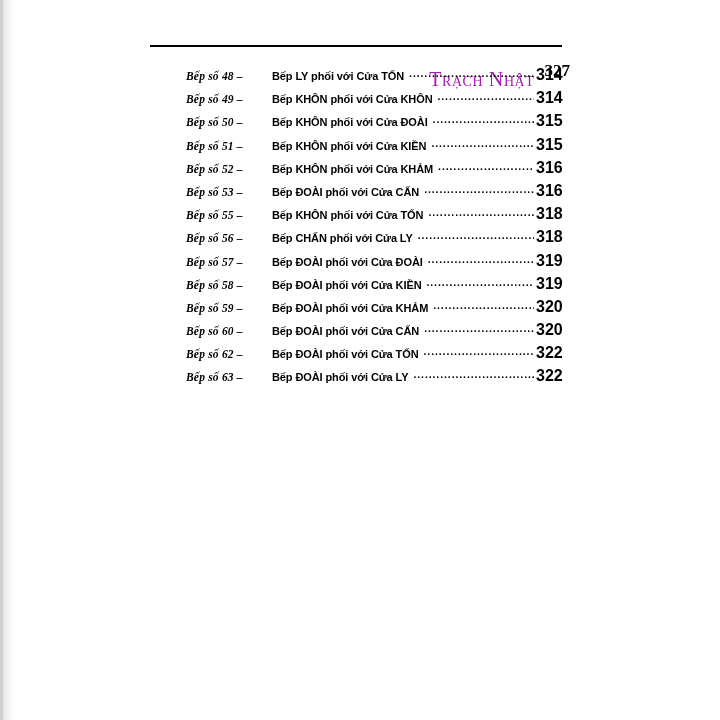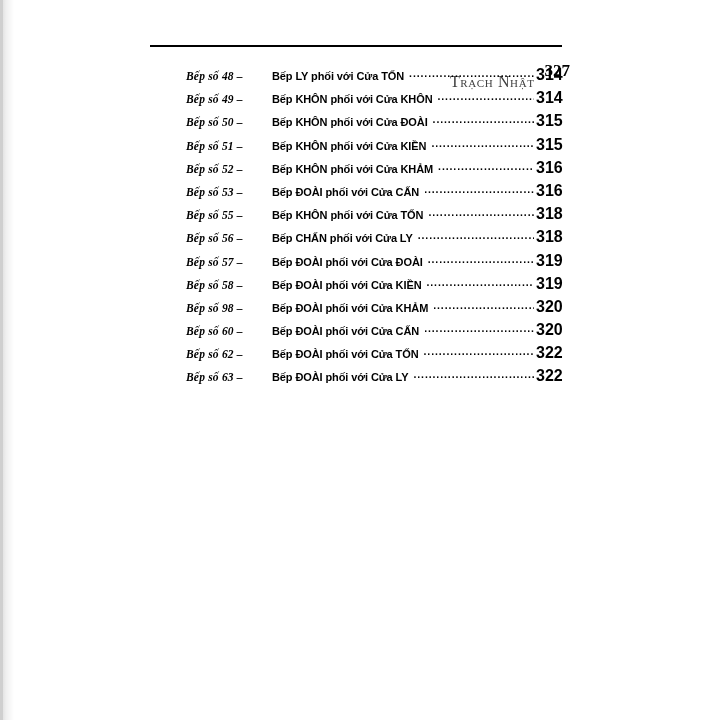--- a/index.html
+++ b/index.html
@@ -27,25 +27,25 @@
     top: 26px;
     left: 150px;
     width: 420px;
     display: flex;
     align-items: flex-end;
     justify-content: flex-end;
     gap: 10px;
   }
   .header-title {
     font-family: "Liberation Serif", serif;
-    font-size: 16px;
+    font-size: 20px;
     letter-spacing: 0.6px;
     font-variant: small-caps;
     text-transform: capitalize;
-    color: #404040;
+    color: #a21caf;
     white-space: nowrap;
     margin-top: 36px;
   }
   .header-pageno {
     font-family: "Liberation Serif", serif;
     font-size: 17px;
     font-weight: bold;
     color: #000;
     line-height: 1;
     padding-bottom: 12px;
@@ -205,21 +205,21 @@
         <span class="toc-dots"></span>
         <span class="toc-page">319</span>
       </div>
       <div class="toc-row">
         <span class="toc-label">Bếp số 58 –</span>
         <span class="toc-title">Bếp ĐOÀI phối với Cửa KIỀN</span>
         <span class="toc-dots"></span>
         <span class="toc-page">319</span>
       </div>
       <div class="toc-row">
-        <span class="toc-label">Bếp số 98 –</span>
+        <span class="toc-label">Bếp số 59 –</span>
         <span class="toc-title">Bếp ĐOÀI phối với Cửa KHẢM</span>
         <span class="toc-dots"></span>
         <span class="toc-page">320</span>
       </div>
       <div class="toc-row">
         <span class="toc-label">Bếp số 60 –</span>
         <span class="toc-title">Bếp ĐOÀI phối với Cửa CẤN</span>
         <span class="toc-dots"></span>
         <span class="toc-page">320</span>
       </div>

